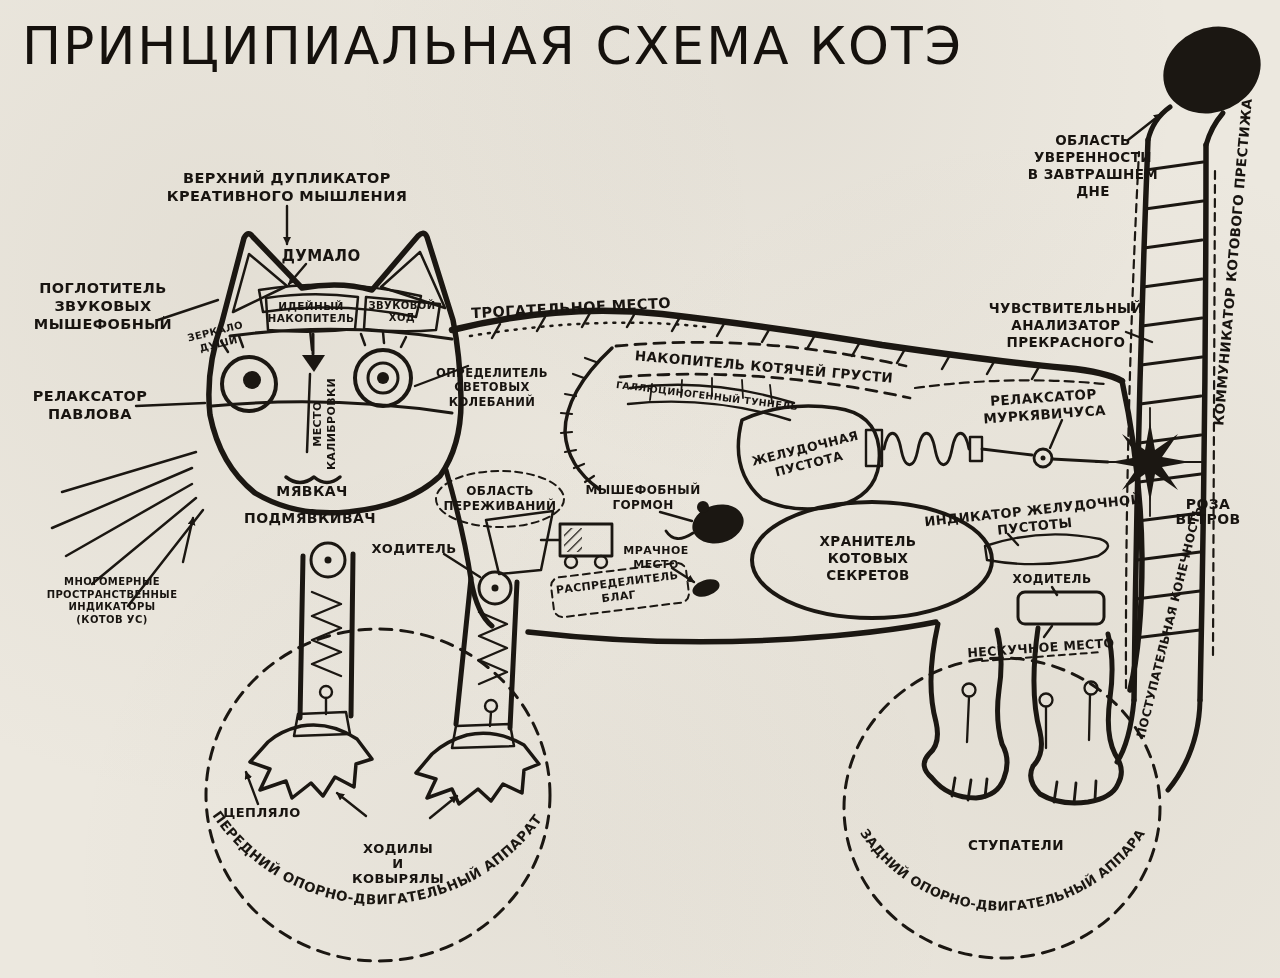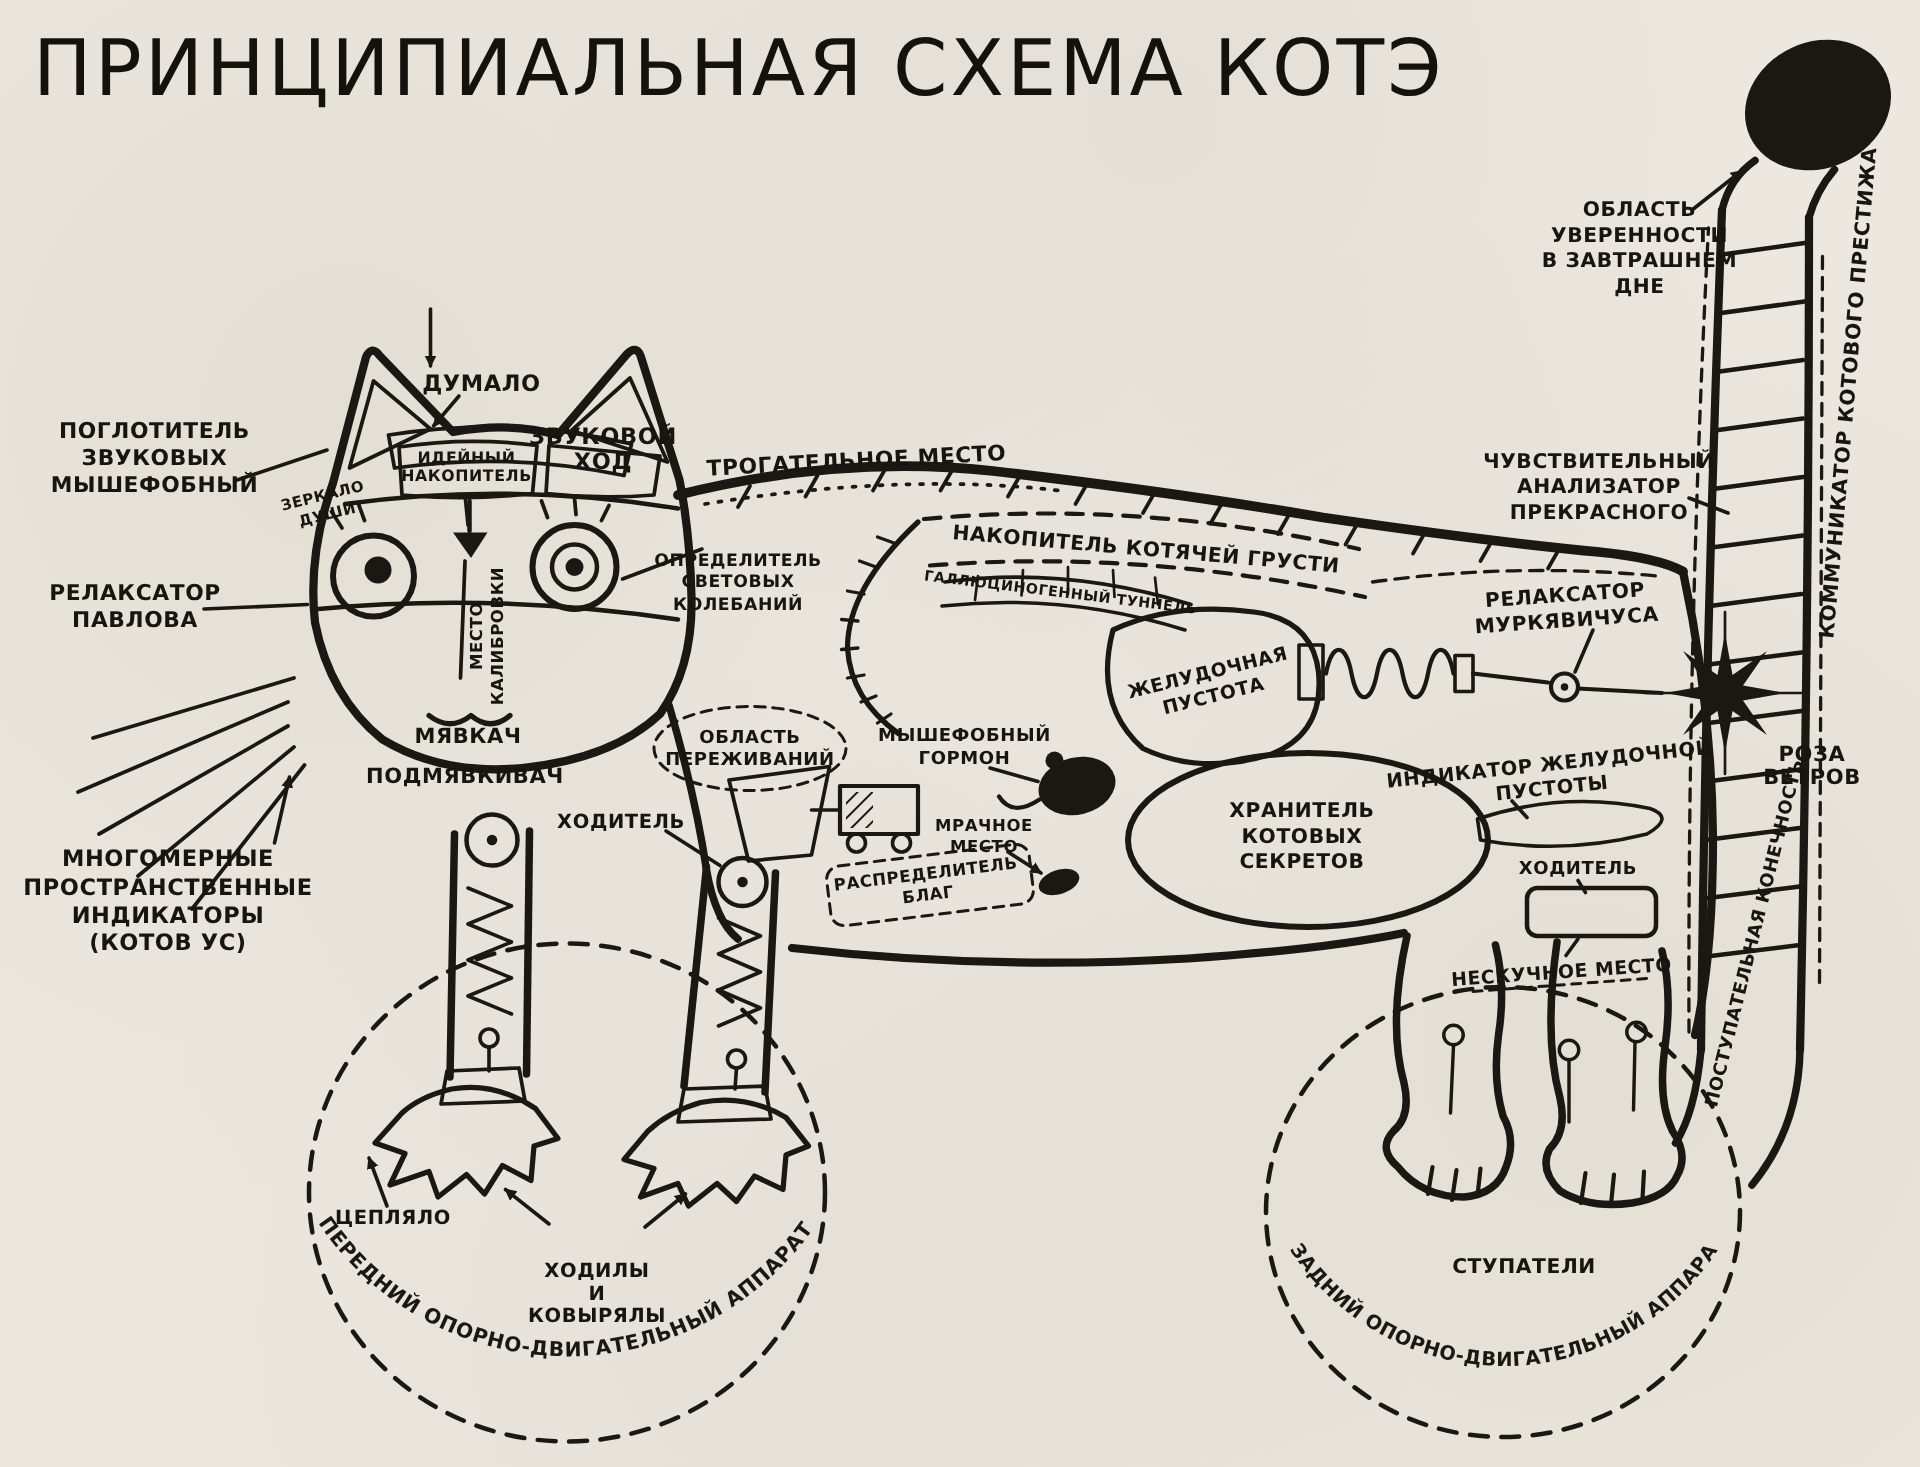--- a/index.html
+++ b/index.html
@@ -253,37 +253,39 @@
       <textPath href="#frontArc" startOffset="1%">ПЕРЕДНИЙ ОПОРНО-ДВИГАТЕЛЬНЫЙ АППАРАТ</textPath>
     </text>
     <text font-size="13" letter-spacing="0.3">
       <textPath href="#rearArc" startOffset="1%">ЗАДНИЙ ОПОРНО-ДВИГАТЕЛЬНЫЙ АППАРАТ</textPath>
     </text>
   </g>
 </svg>
 
 <h1 class="title">ПРИНЦИПИАЛЬНАЯ СХЕМА КОТЭ</h1>
 
+<div class="lbl" style="left:287px;top:187px;font-size:14.5px">ВЕРХНИЙ ДУПЛИКАТОР
+КРЕАТИВНОГО МЫШЛЕНИЯ</div>
 <div class="lbl" style="left:321px;top:256px;font-size:15px">ДУМАЛО</div>
 <div class="lbl" style="left:103px;top:306px;font-size:14.5px">ПОГЛОТИТЕЛЬ
 ЗВУКОВЫХ
 МЫШЕФОБНЫЙ</div>
 <div class="lbl" style="left:311px;top:312px;font-size:10.5px;line-height:1.15">ИДЕЙНЫЙ
 НАКОПИТЕЛЬ</div>
-<div class="lbl" style="left:402px;top:300px;font-size:15px;line-height:1.15">ЗВУКОВОЙ
+<div class="lbl" style="left:402px;top:311px;font-size:10px;line-height:1.15">ЗВУКОВОЙ
 ХОД</div>
 <div class="lbl" style="left:217px;top:338px;font-size:10px;transform:translate(-50%,-50%) rotate(-14deg)">ЗЕРКАЛО
 ДУШИ</div>
 <div class="lbl" style="left:90px;top:405px;font-size:14.5px">РЕЛАКСАТОР
 ПАВЛОВА</div>
 <div class="lbl" style="left:325px;top:424px;font-size:11px;transform:translate(-50%,-50%) rotate(-90deg)">МЕСТО
 КАЛИБРОВКИ</div>
 <div class="lbl" style="left:312px;top:492px;font-size:14px">МЯВКАЧ</div>
 <div class="lbl" style="left:310px;top:519px;font-size:14px">ПОДМЯВКИВАЧ</div>
-<div class="lbl" style="left:112px;top:601px;font-size:15px">МНОГОМЕРНЫЕ
+<div class="lbl" style="left:112px;top:601px;font-size:10px">МНОГОМЕРНЫЕ
 ПРОСТРАНСТВЕННЫЕ
 ИНДИКАТОРЫ
 (КОТОВ УС)</div>
 <div class="lbl nw" style="left:571px;top:308px;font-size:14.5px;transform:translate(-50%,-50%) rotate(-3deg)">ТРОГАТЕЛЬНОЕ МЕСТО</div>
 <div class="lbl nw" style="left:764px;top:367px;font-size:13.5px;transform:translate(-50%,-50%) rotate(5deg)">НАКОПИТЕЛЬ КОТЯЧЕЙ ГРУСТИ</div>
 <div class="lbl nw" style="left:707px;top:396px;font-size:9.5px;transform:translate(-50%,-50%) rotate(7deg)">ГАЛЛЮЦИНОГЕННЫЙ ТУННЕЛЬ</div>
 <div class="lbl" style="left:492px;top:388px;font-size:11.5px">ОПРЕДЕЛИТЕЛЬ
 СВЕТОВЫХ
 КОЛЕБАНИЙ</div>
 <div class="lbl" style="left:500px;top:499px;font-size:12px">ОБЛАСТЬ

